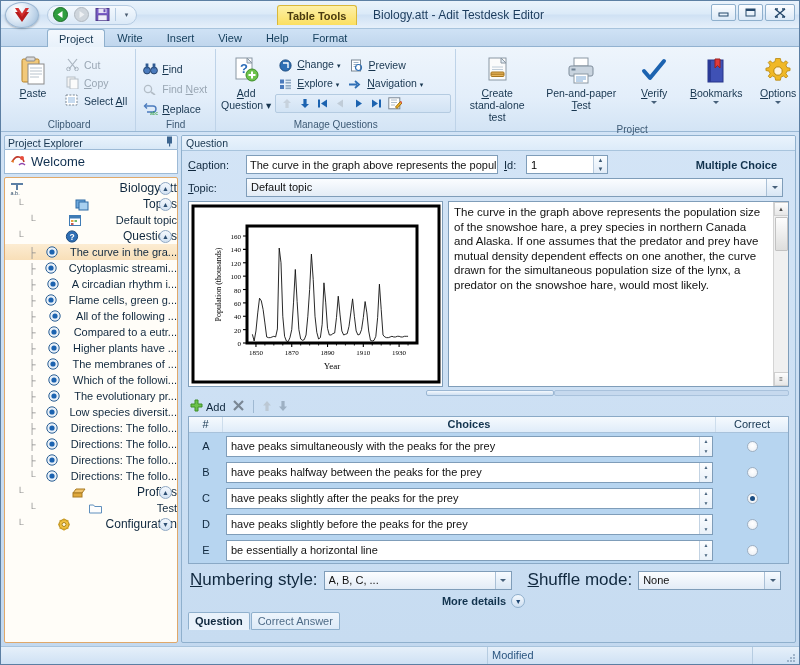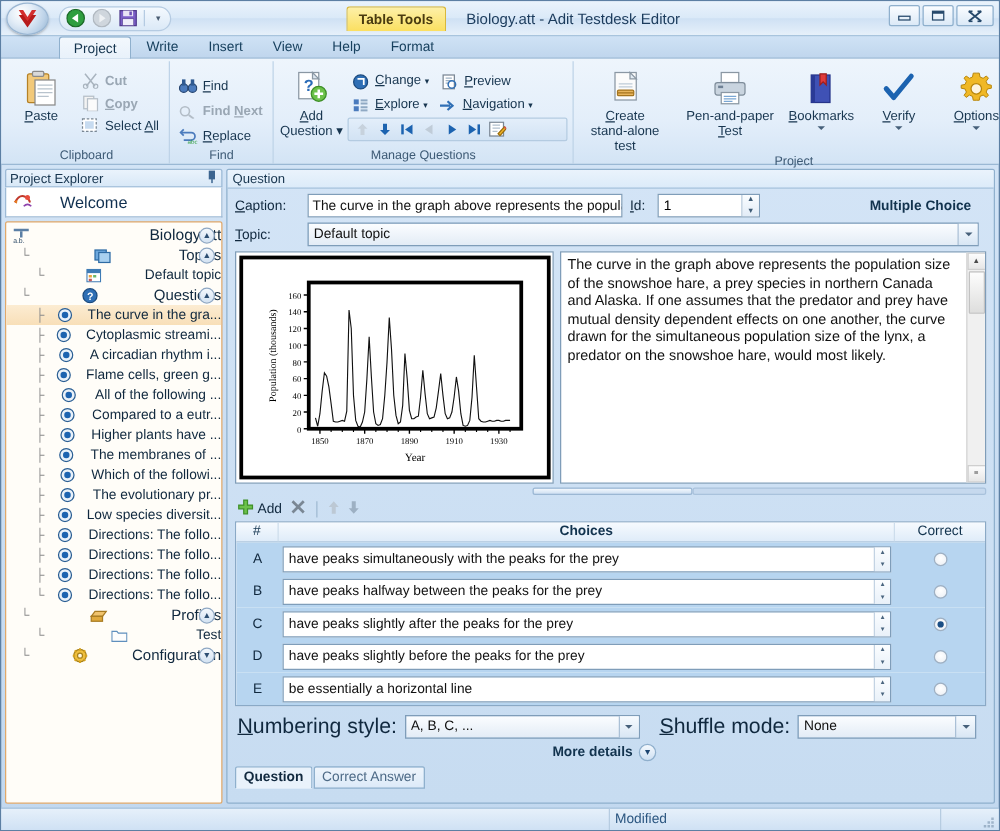--- a/index.html
+++ b/index.html
@@ -108,42 +108,42 @@
     font-size:10.5px; color:#17354f; line-height:12px; text-align:center;
   }
   .bigbtn .ico{ height:32px; display:flex;align-items:center;justify-content:center;}
   .bigbtn.wide{ width:74px; }
   .smallcol{ display:flex; flex-direction:column; gap:1px; padding-top:3px;}
   .smallbtn{
     display:flex;align-items:center; gap:4px; padding:1px 4px 1px 2px;
     font-size:10.5px; color:#17354f; cursor:pointer; border-radius:2px;
     white-space:nowrap; line-height:14px;
   }
-  .smallbtn.disabled{ color:#9aa7b4;font-weight:bold; }
+  .smallbtn.disabled{ color:#9aa7b4; }
   .smallbtn .ico{ width:16px;height:15px;display:flex;align-items:center;justify-content:center;}
   .u{ text-decoration:underline; }
   .navrow{ display:flex; align-items:center; gap:1px; padding:1px 2px;
     background:linear-gradient(#e3eefa,#d2e3f4); border:1px solid #b4cbe1; border-radius:2px;}
   .navbtn{ width:17px;height:15px;display:flex;align-items:center;justify-content:center;cursor:pointer;}
   .arrow-d{ width:0;height:0;border-left:3px solid transparent;border-right:3px solid transparent;border-top:3px solid #46607a; }
 
   
   .body{ flex:1; display:flex; padding:3px; gap:3px; overflow:hidden; }
 
   
   .sidebar{ width:174px; display:flex; flex-direction:column; }
   .sb-head{
     height:15px; display:flex; align-items:center; justify-content:space-between;
     background:linear-gradient(#eaf3fc,#d8e8f7);
     border:1px solid #9dbad6; border-radius:2px 2px 0 0;
     padding:0 3px; font-size:10.5px; color:#17354f;
   }
   .pin{ font-size:9px; color:#2d5880; cursor:pointer; }
   .welcome{
-    height:24px; display:flex; align-items:center; gap:22px; padding:0 5px;
+    height:24px; display:flex; align-items:center; gap:5px; padding:0 5px;
     background:#ffffff; border:1px solid #9dbad6; border-top:none;
     font-size:13px; color:#103050;
   }
   .tree{
     flex:1; background:#fffdf8; border:1px solid #e0a86a;
     margin-top:3px; overflow:hidden; padding:2px 0 0 0;
     border-radius:2px;
   }
   .tnode{
     display:flex; align-items:center; height:16px; font-size:11px;
@@ -593,36 +593,36 @@
               <rect x="5.5" y="12.5" width="4" height="2" fill="#6f8194"></rect>
               <rect x="8" y="18" width="14" height="9" fill="#fff" stroke="#8a97a3"></rect>
               <path d="M10 21 h10 M10 23 h10 M10 25 h7" stroke="#7aa7d4"></path>
             </svg>
           </div>
           <div>Pen-and-paper</div>
           <div><span class="u">T</span>est</div>
         </div>
         <div class="bigbtn">
           <div class="ico">
+            <svg width="28" height="28" viewBox="0 0 28 28">
+                <path d="M4 14 L10 21 L24 4" stroke="#1c63b0" stroke-width="4" fill="none" stroke-linecap="round" stroke-linejoin="round"></path>
+              </svg>
+          </div>
+          <div><span class="u">V</span>erify</div>
+          <div class="arrow-d" style="margin-top:2px"></div>
+        </div>
+        <div class="bigbtn">
+          <div class="ico">
             <svg width="26" height="28" viewBox="0 0 26 28">
               <rect x="5" y="3" width="15" height="22" fill="#3f51b5" stroke="#26348a"></rect>
               <rect x="5" y="3" width="3" height="22" fill="#2a3a96"></rect>
               <path d="M12 2 h5 v9 l-2.5 -2.5 L12 11 Z" fill="#e03a3a" stroke="#9b1f1f"></path>
             </svg>
           </div>
           <div><span class="u">B</span>ookmarks</div>
-          <div class="arrow-d" style="margin-top:2px"></div>
-        </div>
-        <div class="bigbtn">
-          <div class="ico">
-            <svg width="28" height="28" viewBox="0 0 28 28">
-                <path d="M4 14 L10 21 L24 4" stroke="#1c63b0" stroke-width="4" fill="none" stroke-linecap="round" stroke-linejoin="round"></path>
-              </svg>
-          </div>
-          <div><span class="u">V</span>erify</div>
           <div class="arrow-d" style="margin-top:2px"></div>
         </div>
         <div class="bigbtn">
           <div class="ico">
             <svg width="28" height="28" viewBox="0 0 28 28">
               <g fill="#f0b826" stroke="#b8860b" stroke-width="0.8">
                 <path d="M14 1.5 l2.4 0 l.6 3.1 l2.5 1.05 l2.55-1.85 l1.7 1.7 l-1.85 2.55 l1.05 2.5 l3.1 .6 l0 2.4 l-3.1 .6 l-1.05 2.5 l1.85 2.55 l-1.7 1.7 l-2.55-1.85 l-2.5 1.05 l-.6 3.1 l-2.4 0 l-2.4 0 l-.6-3.1 l-2.5-1.05 l-2.55 1.85 l-1.7-1.7 l1.85-2.55 l-1.05-2.5 l-3.1-.6 l0-2.4 l3.1-.6 l1.05-2.5 l-1.85-2.55 l1.7-1.7 l2.55 1.85 l2.5-1.05 l.6-3.1 Z"></path>
               </g>
               <circle cx="14" cy="14" r="4.2" fill="#fdf4e0" stroke="#b8860b"></circle>
             </svg>

